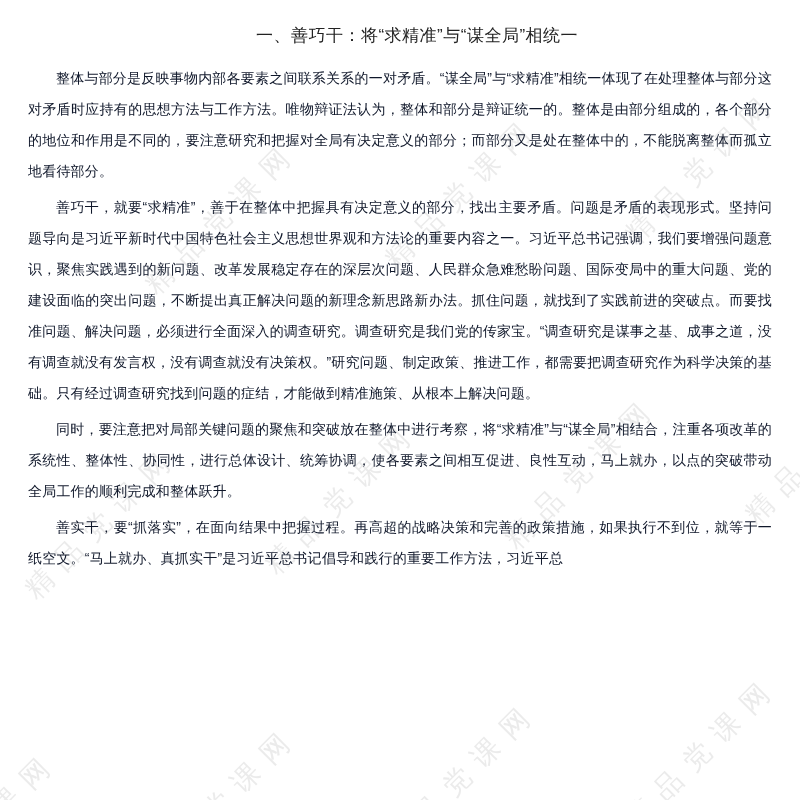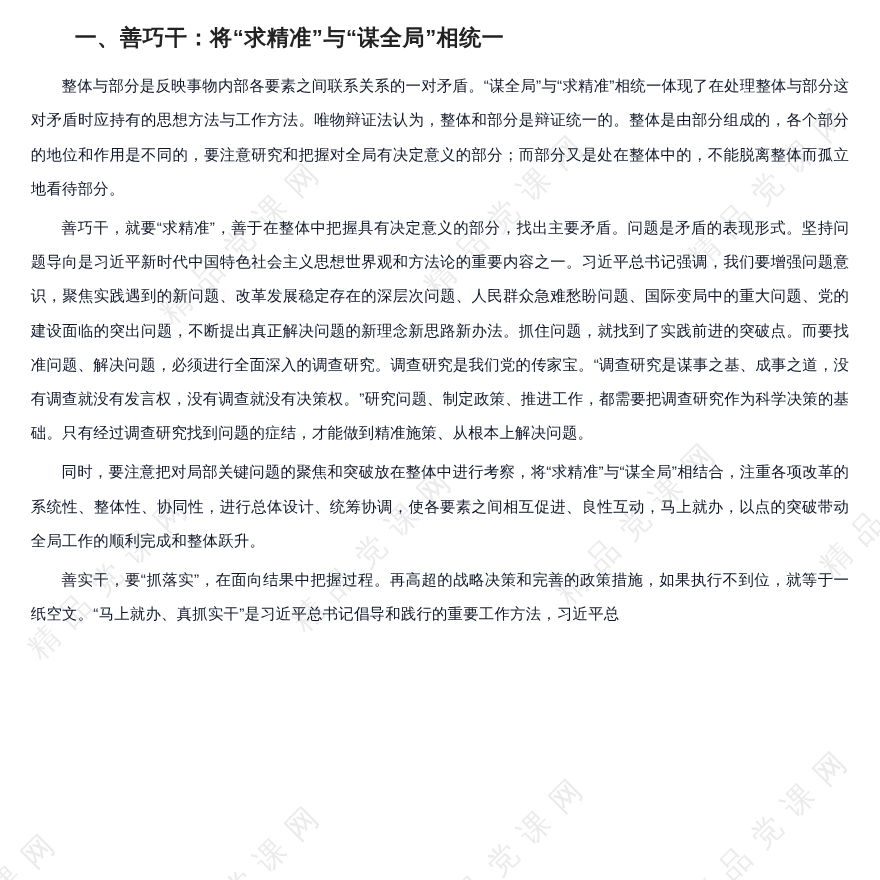--- a/index.html
+++ b/index.html
@@ -32,26 +32,27 @@
   }
   .doc {
     position: relative;
     z-index: 2;
     padding: 20px 28px 0 28px;
     box-sizing: border-box;
     width: 800px;
   }
   .doc .heading {
     margin: 22px 0 12px 0;
-    font-size: 20px;
+    font-size: 17px;
     line-height: 31px;
-    font-weight: 700;
+    font-weight: 400;
     color: #222222;
     text-indent: 2em;
     letter-spacing: 0.5px;
+    text-align: center;
   }
   .doc .heading:first-child {
     margin-top: 0;
   }
   .doc .paragraph {
     margin: 5px 0;
     font-size: 14px;
     line-height: 31px;
     color: #0f172a;
     text-indent: 2em;

